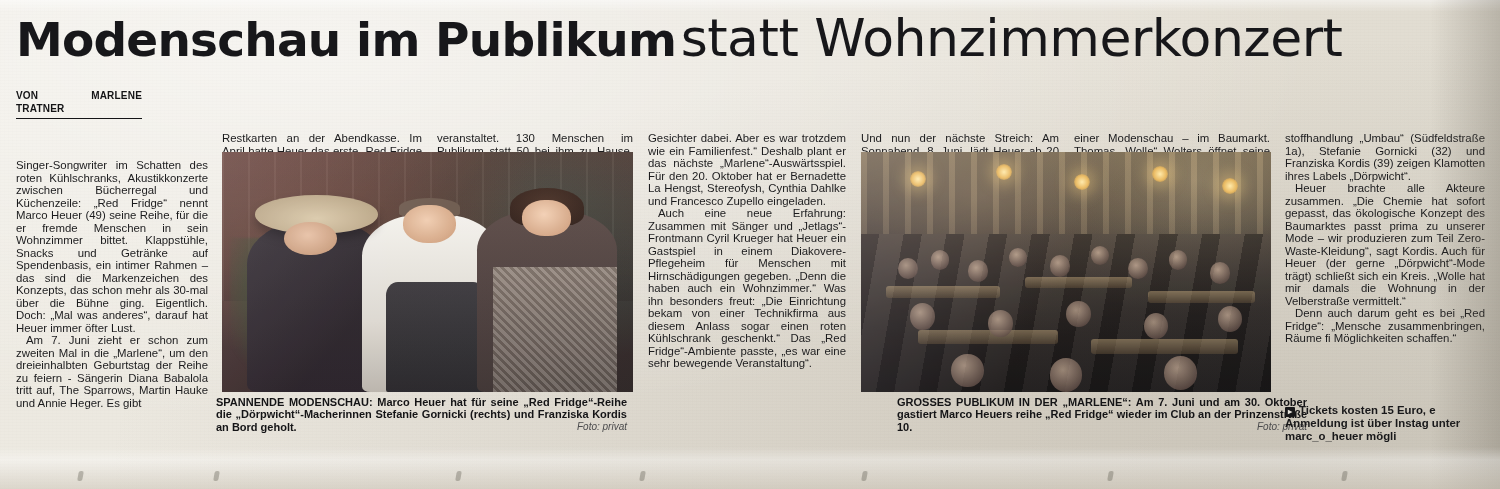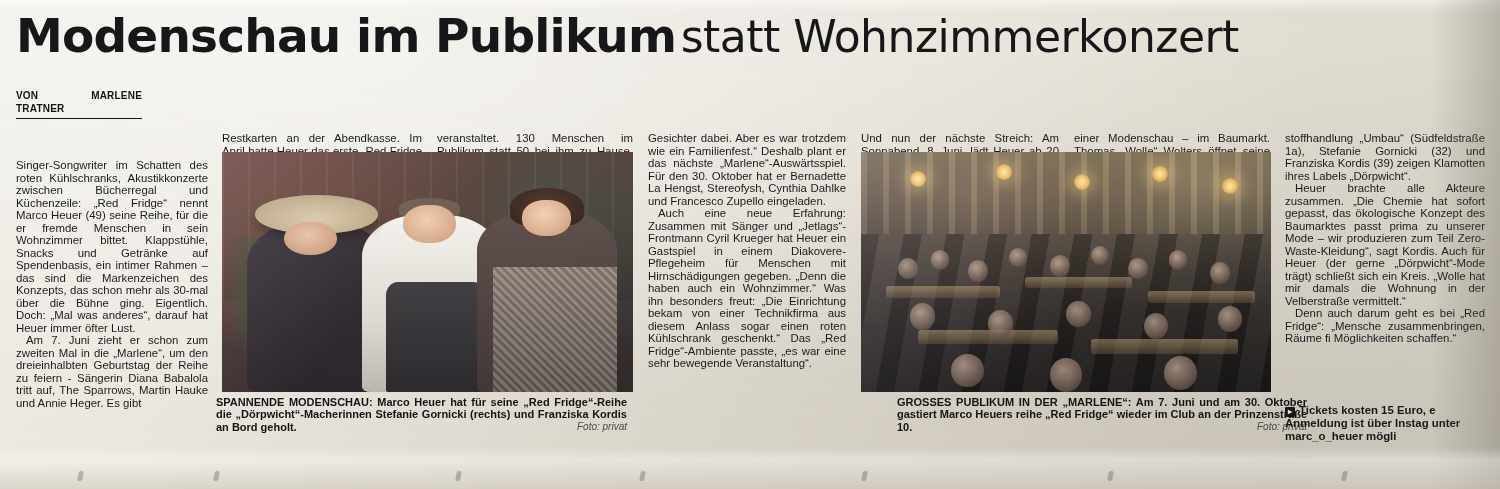--- a/index.html
+++ b/index.html
@@ -48,21 +48,21 @@
     color: #17171a;
   }
   .headline .h-main {
     font-family: "DejaVu Sans", sans-serif;
     font-size: 47px;
     font-weight: 700;
     letter-spacing: -0.8px;
   }
   .headline .h-sub {
     font-family: "DejaVu Sans", sans-serif;
-    font-size: 44px;
+    font-size: 52px;
     font-weight: 400;
     letter-spacing: -0.5px;
   }
 
   
   .col {
     position: absolute;
     top: 90px;
     font-family: "Liberation Sans", sans-serif;
     font-size: 11.4px;
@@ -335,21 +335,21 @@
 
   <div class="col" id="col2">
     <p class="noindent">Restkarten an der Abendkasse. Im April hatte Heuer das erste „Red Fridge geht aus“-Konzert</p>
   </div>
 
   <div class="col" id="col3">
     <p class="noindent">veranstaltet. 130 Menschen im Publikum statt 50 bei ihm zu Hause. „Es waren viele neue</p>
   </div>
 
   <div class="col" id="col4">
-    <p class="noindent">Gesichter dabei. Aber es war trotzdem wie ein Familienfest.“ Deshalb plant er das nächste „Marlene“-Auswärtsspiel. Für den 30. Oktober hat er Bernadette La Hengst, Stereofysh, Cynthia Dahlke und Francesco Zupello eingeladen.</p>
+    <p class="noindent">Gesichter dabei. Aber es war trotzdem wie ein Familienfest.“ Deshalb plant er das nächste „Marlene“-Auswärtsspiel. Für den 20. Oktober hat er Bernadette La Hengst, Stereofysh, Cynthia Dahlke und Francesco Zupello eingeladen.</p>
     <p>Auch eine neue Erfahrung: Zusammen mit Sänger und „Jetlags“-Frontmann Cyril Krueger hat Heuer ein Gastspiel in einem Diakovere-Pflegeheim für Menschen mit Hirnschädigungen gegeben. „Denn die haben auch ein Wohnzimmer.“ Was ihn besonders freut: „Die Einrichtung bekam von einer Technikfirma aus diesem Anlass sogar einen roten Kühlschrank geschenkt.“ Das „Red Fridge“-Ambiente passte, „es war eine sehr bewegende Veranstaltung“.</p>
   </div>
 
   <div class="col" id="col5">
     <p class="noindent">Und nun der nächste Streich: Am Sonnabend, 8. Juni, lädt Heuer ab 20 Uhr zu</p>
   </div>
 
   <div class="col" id="col6">
     <p class="noindent">einer Modenschau – im Baumarkt. Thomas „Wolle“ Wolters öffnet seine ökologische Bau-</p>
   </div>

